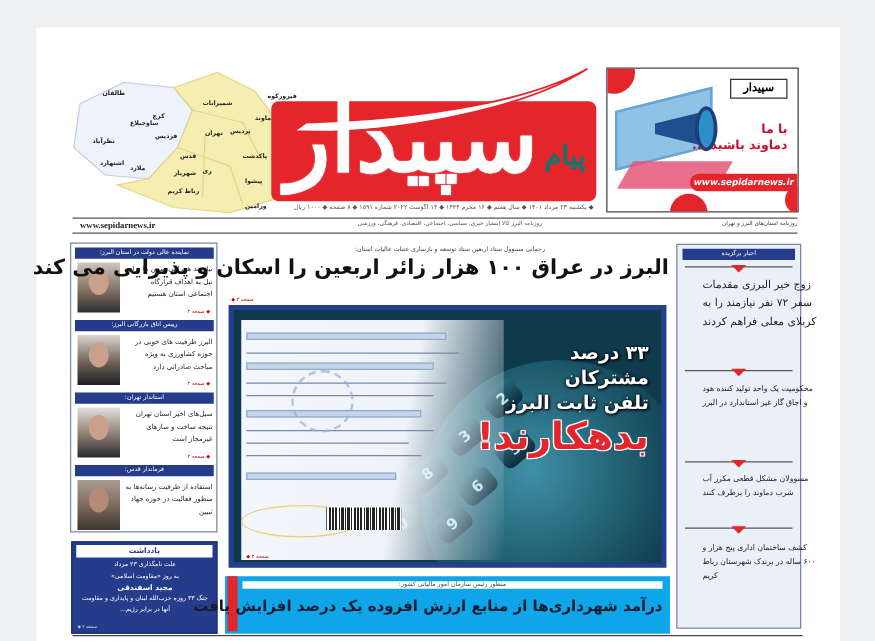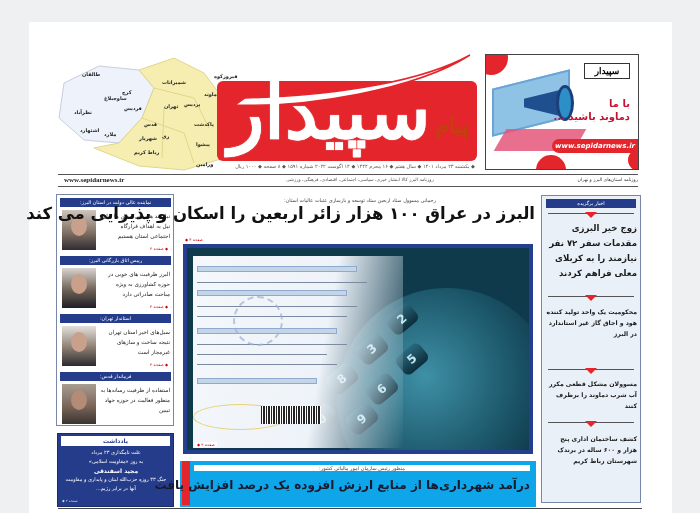--- a/index.html
+++ b/index.html
@@ -6,21 +6,21 @@
   html,body{width:700px;height:513px;overflow:hidden;background:#eff0f2}
   body{font-family:"DejaVu Sans",sans-serif;position:relative;direction:ltr}
   .paper{position:absolute;left:29px;top:22px;width:643px;height:491px;background:#fff}
 
   
   .map{position:absolute;left:44px;top:48px;width:200px;height:126px}
   .logo-box{position:absolute;left:217px;top:81px;width:260px;height:80px;background:#e4262c;border-radius:6px}
   .logo-title{position:absolute;left:222px;top:62px;width:215px;height:100px;color:#fff;font-family:"DejaVu Serif",serif;font-weight:bold;font-size:74px;line-height:100px;text-align:center;direction:rtl;letter-spacing:-2px;
      text-shadow:0 0 1px #fff}
   .logo-swoosh{position:absolute;left:225px;top:50px;width:250px;height:60px}
-  .logo-sub{position:absolute;left:430px;top:112px;width:44px;color:#c2410c;font-family:"DejaVu Serif",serif;font-size:22px;font-weight:bold;text-align:center;direction:rtl}
+  .logo-sub{position:absolute;left:430px;top:112px;width:44px;color:#0f766e;font-family:"DejaVu Serif",serif;font-size:22px;font-weight:bold;text-align:center;direction:rtl}
   .dateline{position:absolute;left:230px;top:163px;width:250px;font-size:5px;color:#555;direction:rtl;text-align:center;white-space:nowrap;overflow:hidden}
 
   .ad{position:absolute;left:485px;top:54px;width:154px;height:116px;border:1px solid #444;background:#fff;overflow:hidden}
   .ad .circ{position:absolute;border-radius:50%;background:#e4262c}
   .ad .laptop{position:absolute;left:6px;top:24px;width:78px;height:48px;background:#8fc3e6;transform:skewY(-14deg);border:2px solid #6aa4d6}
   .ad .laptop-base{position:absolute;left:14px;top:74px;width:80px;height:22px;background:#e4567a;transform:skewX(-30deg);opacity:.85}
   .ad .mega{position:absolute;left:38px;top:34px;width:40px;height:28px;background:#1f4f8f;clip-path:polygon(0 35%,100% 0,100% 100%,0 65%)}
   .ad .mega2{position:absolute;left:70px;top:30px;width:18px;height:36px;border-radius:50%;background:#2d8fc8;border:3px solid #1b3f7a}
   .ad .ad-logo{position:absolute;right:8px;top:8px;width:46px;height:16px;border:1px solid #333;font-family:"DejaVu Serif",serif;font-size:9px;font-weight:bold;text-align:center;line-height:14px;direction:rtl}
   .ad .ad-text{position:absolute;right:8px;top:42px;color:#c8102e;font-weight:bold;font-size:10px;line-height:13px;text-align:right;direction:rtl}
@@ -67,21 +67,21 @@
   .bottom-story{position:absolute;left:180px;top:461px;width:356px;height:46px;background:#0ea5e9}
   .bottom-story .tab{position:absolute;left:2px;top:0;width:8px;height:44px;background:#e4262c}
   .bottom-story .kick{position:absolute;left:14px;top:4px;width:336px;font-size:5px;color:#444;text-align:center;direction:rtl;background:#fff}
   .bottom-story .hl{position:absolute;left:14px;top:17px;width:336px;font-size:12px;font-weight:bold;color:#1a1a2e;text-align:center;direction:rtl;white-space:nowrap;letter-spacing:-.3px}
 
   
   .rightcol{position:absolute;left:541px;top:195px;width:100px;height:308px;background:#eaf0f7;border:1px solid #7a86a8}
   .rightcol .hd{position:absolute;left:4px;top:3px;width:90px;height:9px;background:#253c8a;color:#fff;font-size:5px;line-height:9px;text-align:center;direction:rtl}
   .rdiv{position:absolute;left:6px;width:86px;height:1px;background:#555}
   .rdiv::after{content:"";position:absolute;left:37px;top:-1px;border-left:6px solid transparent;border-right:6px solid transparent;border-top:6px solid #e4262c}
-  .ritem{position:absolute;left:3px;width:92px;text-align:right;direction:rtl;color:#1a1a1a;font-weight:bold}
+  .ritem{position:absolute;left:20px;width:92px;text-align:left;direction:rtl;color:#1a1a1a;font-weight:normal}
   .ritem.lead{font-size:8.6px;line-height:15px}
   .ritem.small{font-size:6.2px;line-height:11px}
   .footrule{position:absolute;left:58px;top:508px;width:584px;height:1px;background:#444}
 </style>
 </head>
 <body>
 
 <div class="paper"></div>
 
 <svg class="map" viewBox="0 0 200 126">
@@ -208,20 +208,26 @@
     <div class="line" style="top:60px;width:150px"></div>
     <div class="row" style="top:72px;width:140px"></div>
     <div class="line" style="top:88px;width:150px"></div>
     <div class="line" style="top:98px;width:130px"></div>
     <div class="line" style="top:108px;width:140px"></div>
     <div class="row" style="top:122px;width:120px"></div>
     <div class="stamp"></div>
     <div class="oval"></div>
     <div class="barcode"></div>
   </div>
+  <div class="photo-txt">
+    <div class="l">۳۳ درصد</div>
+    <div class="l">مشترکان</div>
+    <div class="l">تلفن ثابت البرز</div>
+    <div class="big">بدهکارند!</div>
+  </div>
   <div class="photo-ref">◆ صفحه ۲</div>
 </div>
 
 <div class="bottom-story">
   <div class="tab"></div>
   <div class="kick">منظور رئیس سازمان امور مالیاتی کشور:</div>
   <div class="hl">درآمد شهرداری‌ها از منابع ارزش افزوده یک درصد افزایش یافت</div>
 </div>
 
 <div class="rightcol">

